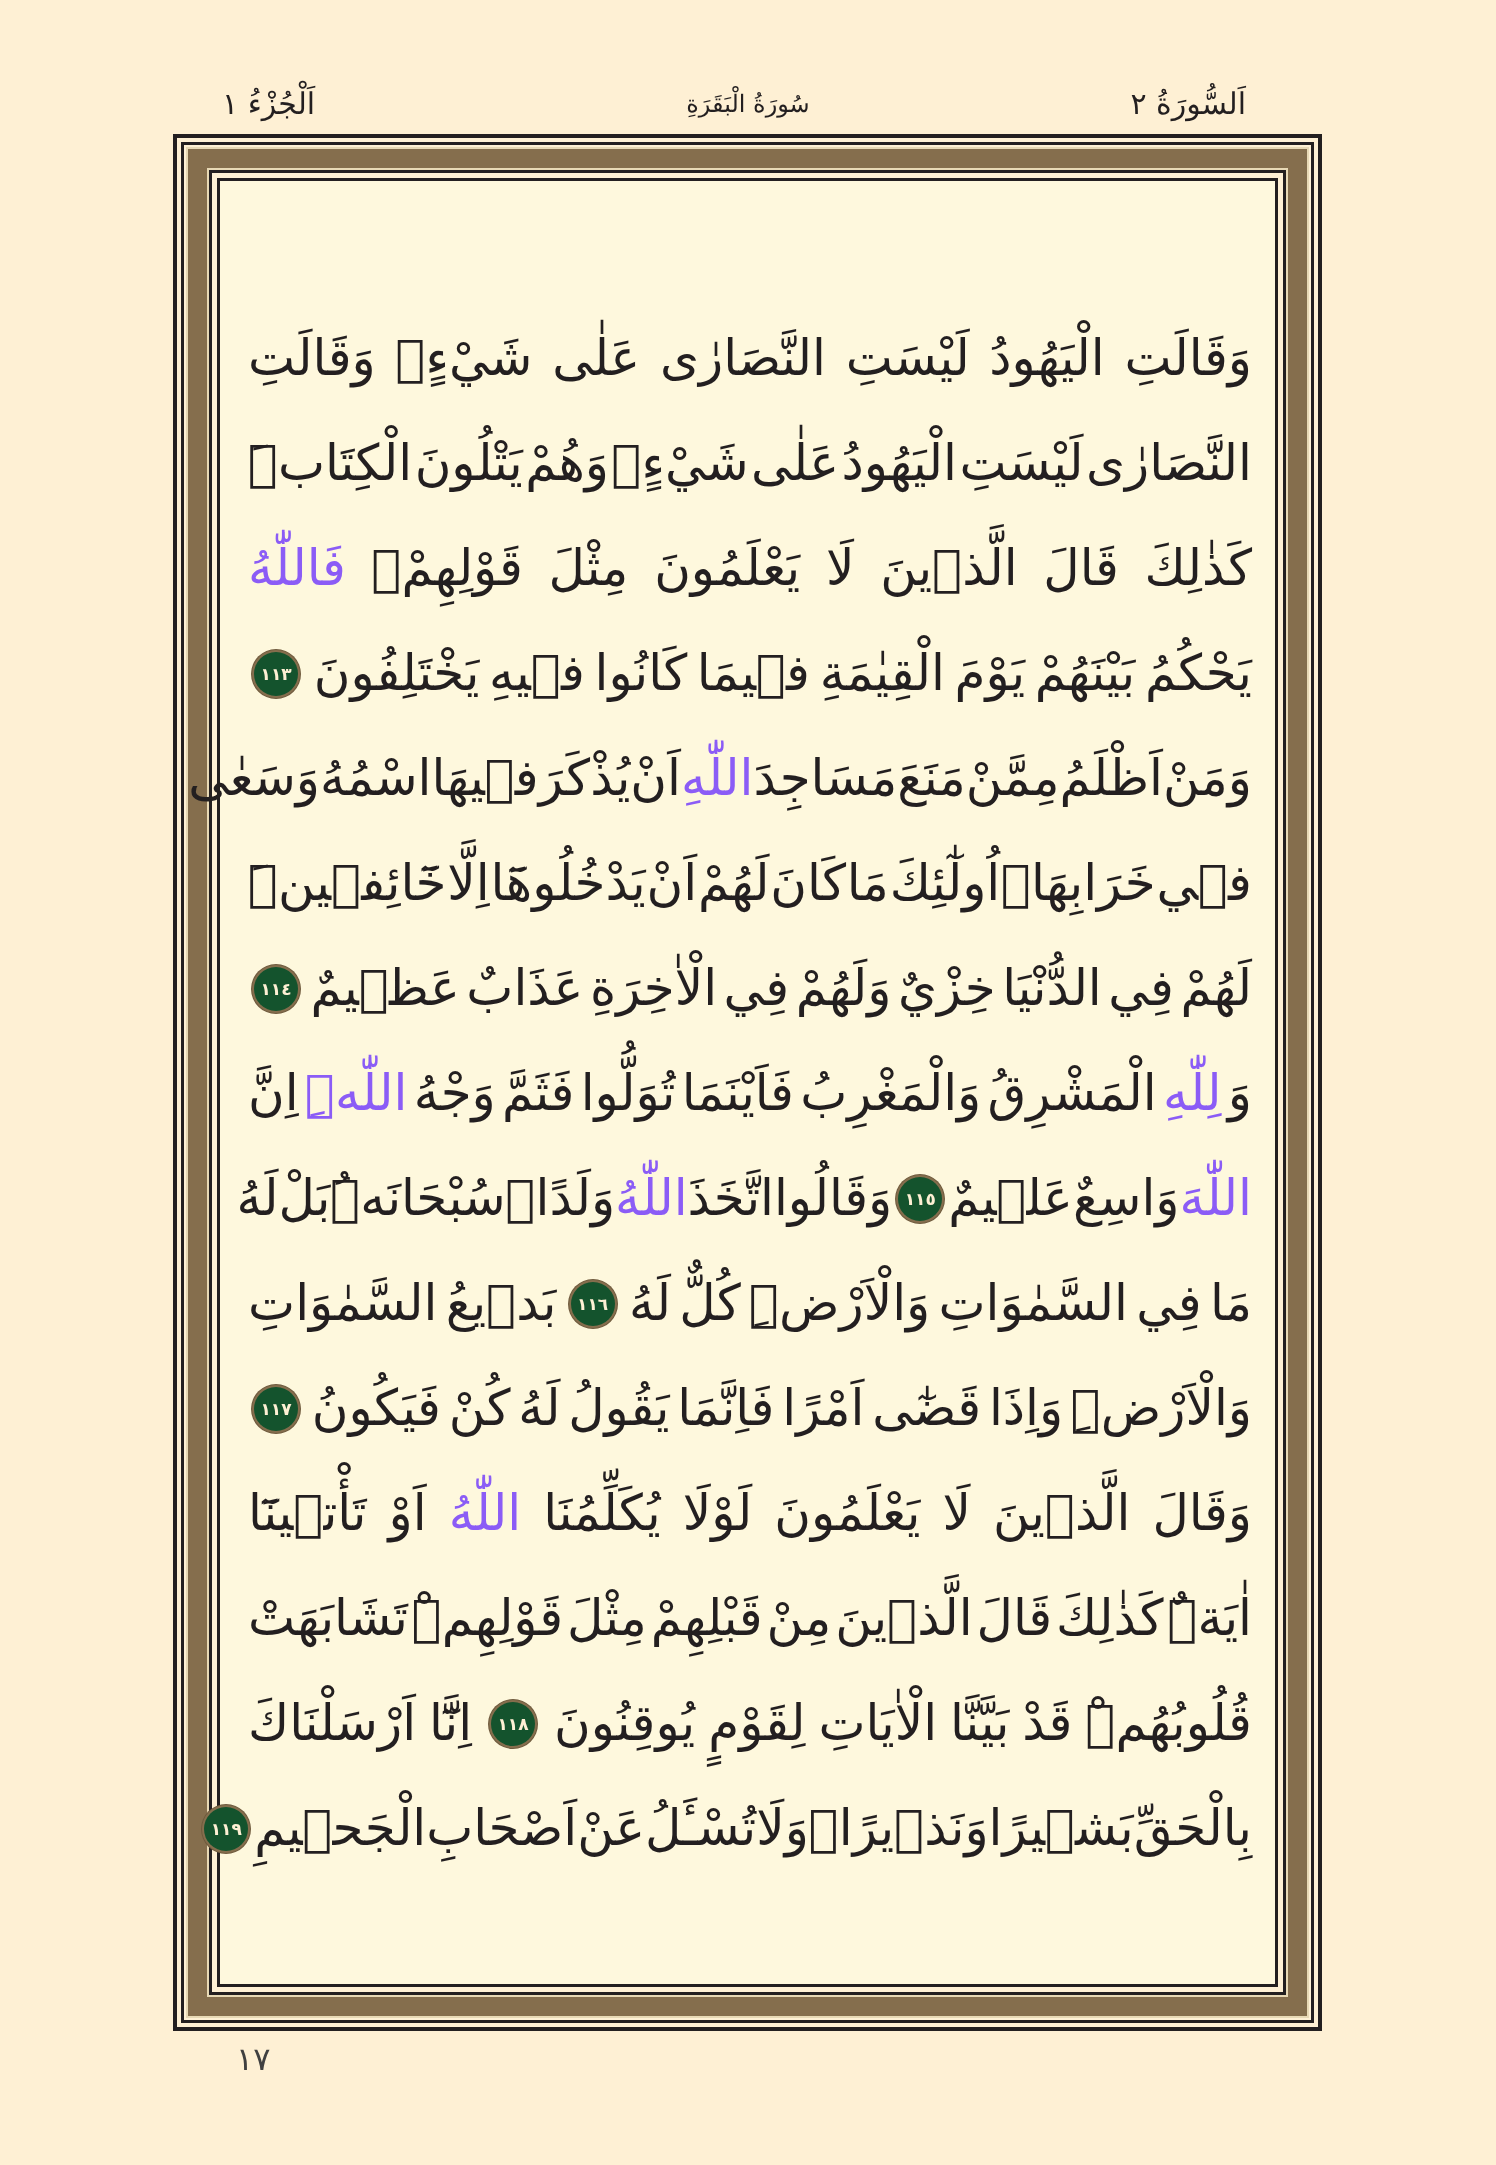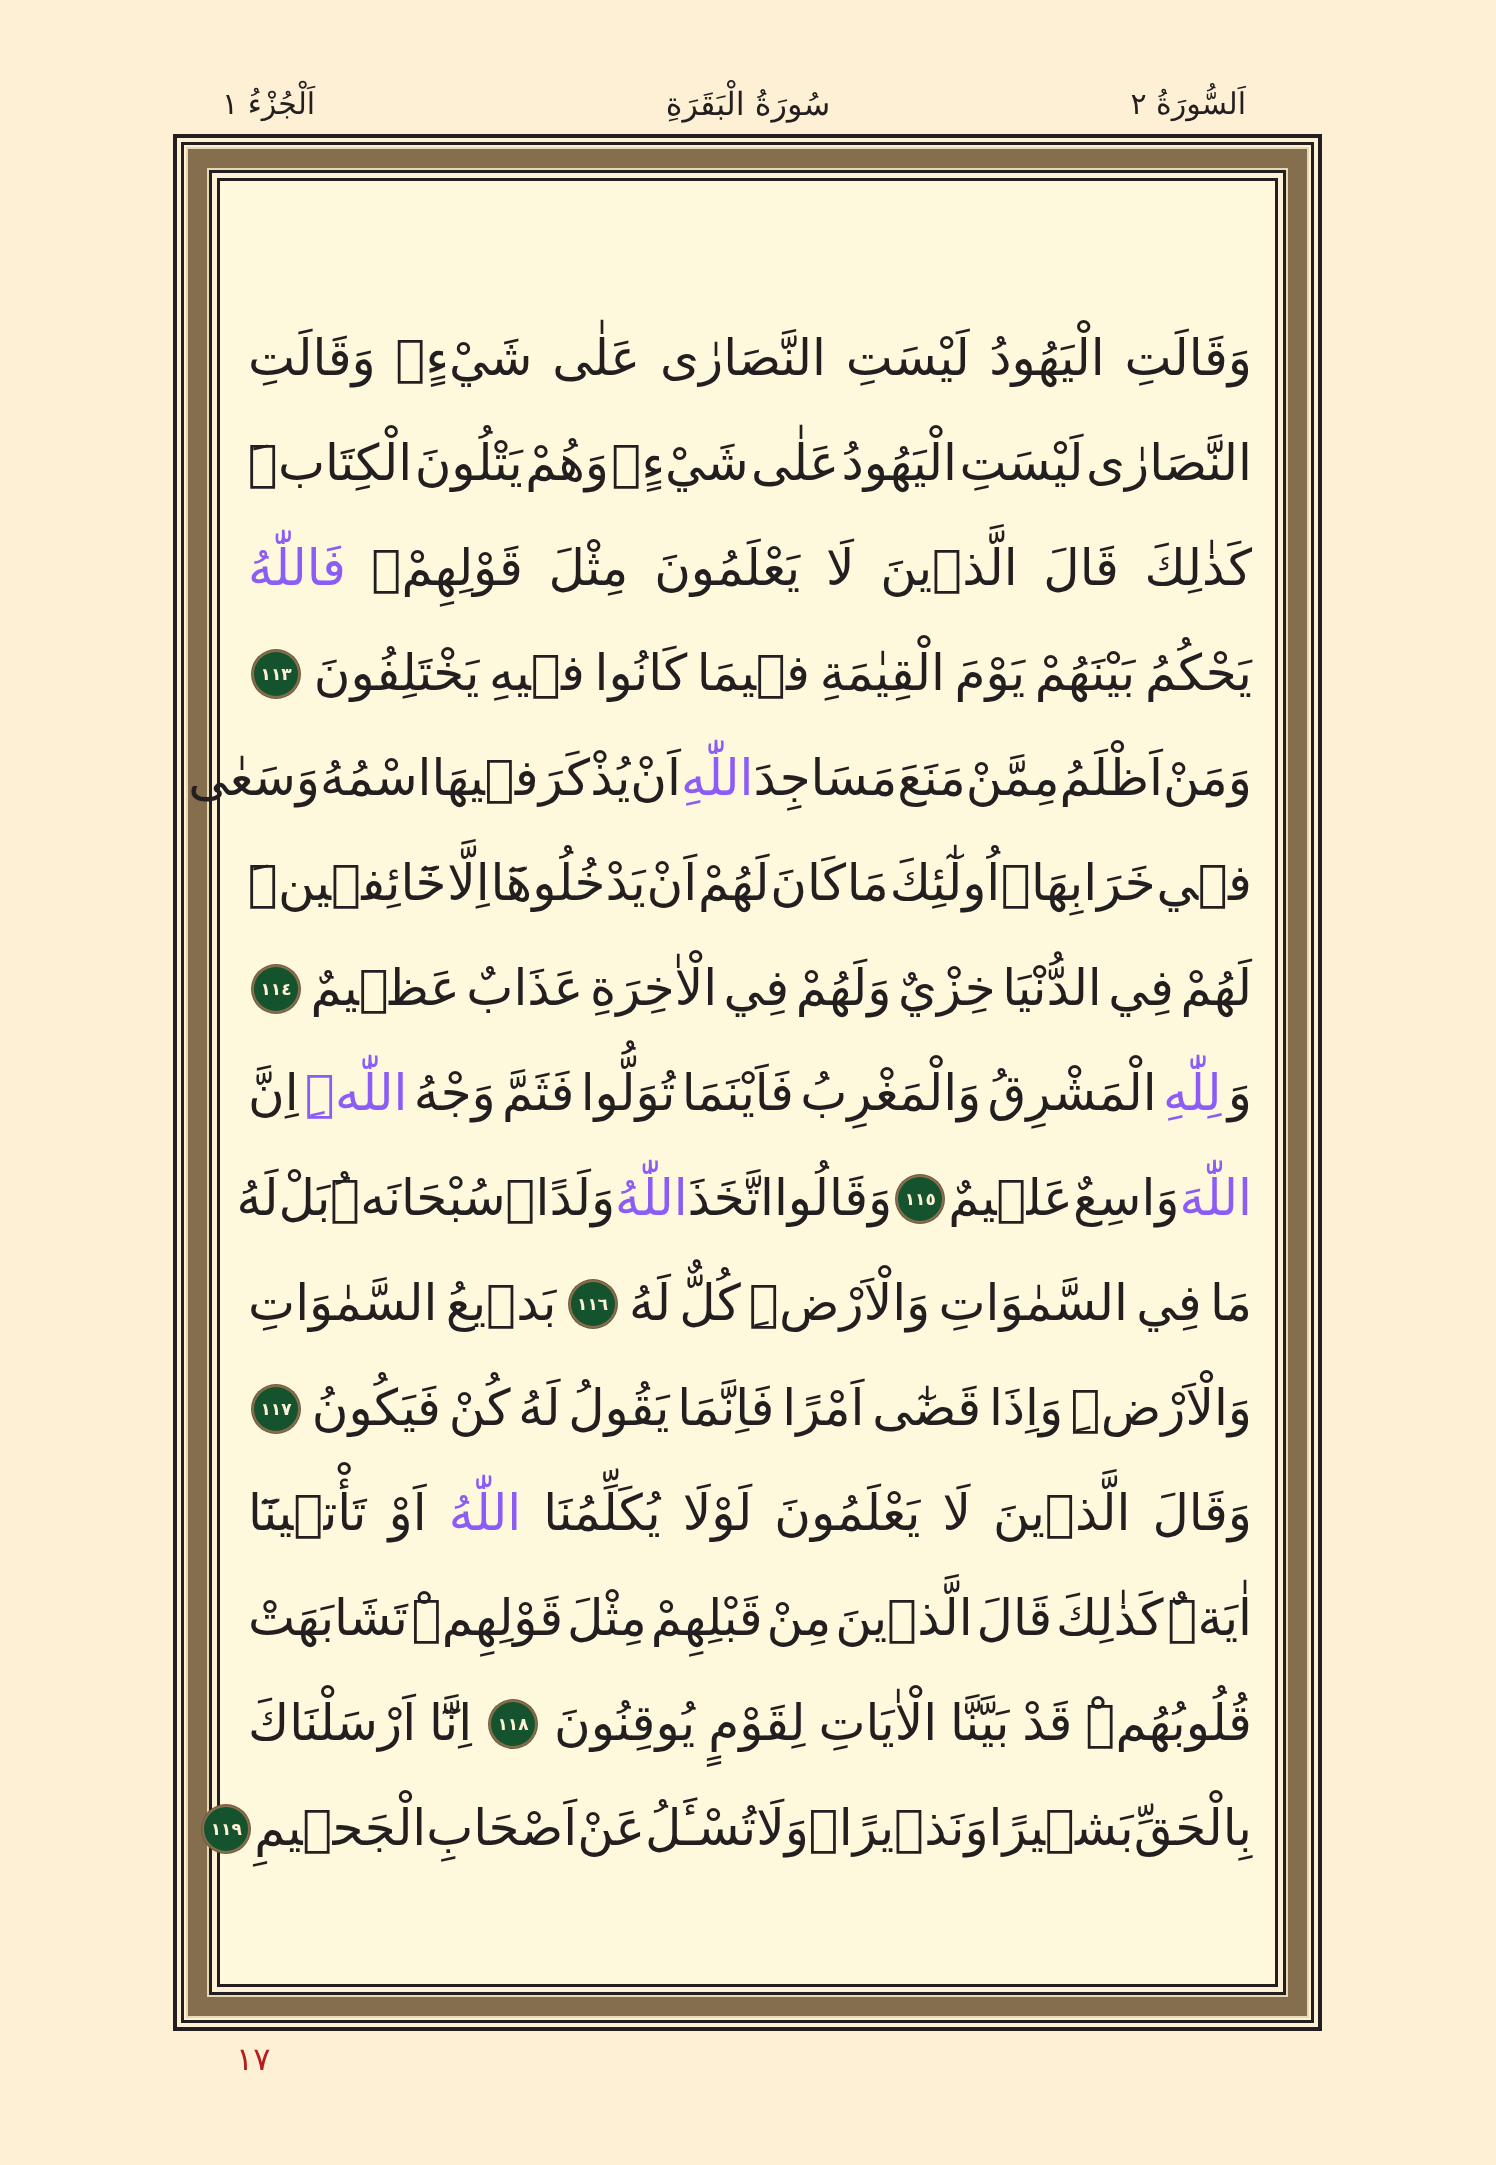--- a/index.html
+++ b/index.html
@@ -26,21 +26,21 @@
     position: absolute;
     top: 12px;
     font-family: "DejaVu Serif", serif;
     font-size: 30px;
     line-height: 60px;
     direction: rtl;
     white-space: nowrap;
     color: #231f20;
   }
   .header-left { left: 222px; }
-  .header-center { left: 0; width: 1496px; text-align: center; font-size: 32px; }
+  .header-center { left: 0; width: 1496px; text-align: center; font-size: 24px; }
   .header-right { right: 250px; }
 
   
   .frame-outer {
     position: absolute;
     left: 173px;
     top: 134px;
     width: 1149px;
     height: 1897px;
     box-sizing: border-box;
@@ -130,21 +130,21 @@
     box-shadow: 0 0 0 2px #856e4d, 0 0 0 3px #6f5a3d;
     flex: 0 0 auto;
     margin: 0 6px;
   }
   .pagenum {
     position: absolute;
     left: 236px;
     top: 2040px;
     font-family: "DejaVu Serif", serif;
     font-size: 32px;
-    color: #b91c1c;
+    color: #404040;
     direction: rtl;
   }
 </style>
 </head>
 <body>
 
 <div class="header">
   <div class="header-item header-left">اَلْجُزْءُ ١</div>
   <div class="header-item header-center">سُورَةُ الْبَقَرَةِ</div>
   <div class="header-item header-right">اَلسُّورَةُ ٢</div>

